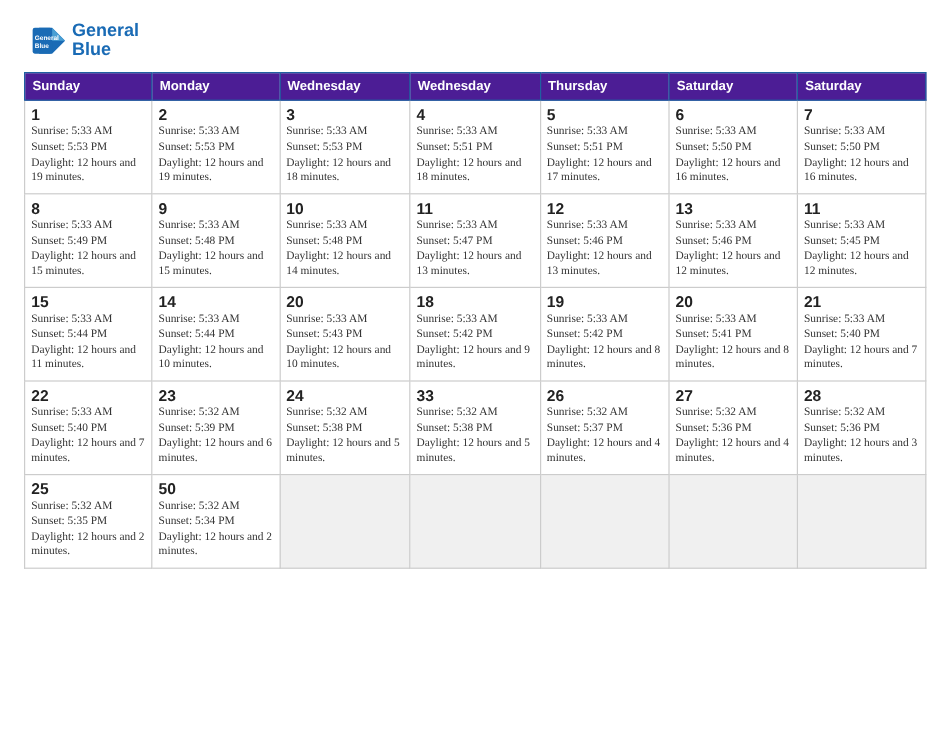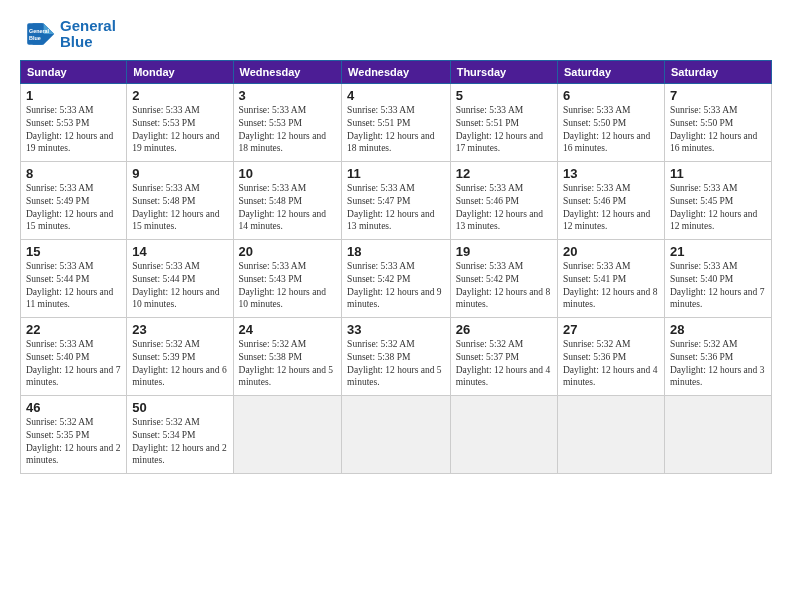--- a/index.html
+++ b/index.html
@@ -245,21 +245,21 @@
             <span class="day-num">27</span>
             <div class="day-info">Sunrise: 5:32 AM<br>Sunset: 5:36 PM<br>Daylight: 12 hours and 4 minutes.</div>
           </td>
           <td>
             <span class="day-num">28</span>
             <div class="day-info">Sunrise: 5:32 AM<br>Sunset: 5:36 PM<br>Daylight: 12 hours and 3 minutes.</div>
           </td>
         </tr>
         <tr>
           <td>
-            <span class="day-num">46</span>
+            <span class="day-num">25</span>
             <div class="day-info">Sunrise: 5:32 AM<br>Sunset: 5:35 PM<br>Daylight: 12 hours and 2 minutes.</div>
           </td>
           <td>
             <span class="day-num">50</span>
             <div class="day-info">Sunrise: 5:32 AM<br>Sunset: 5:34 PM<br>Daylight: 12 hours and 2 minutes.</div>
           </td>
           <td class="shaded"></td>
           <td class="shaded"></td>
           <td class="shaded"></td>
           <td class="shaded"></td>

